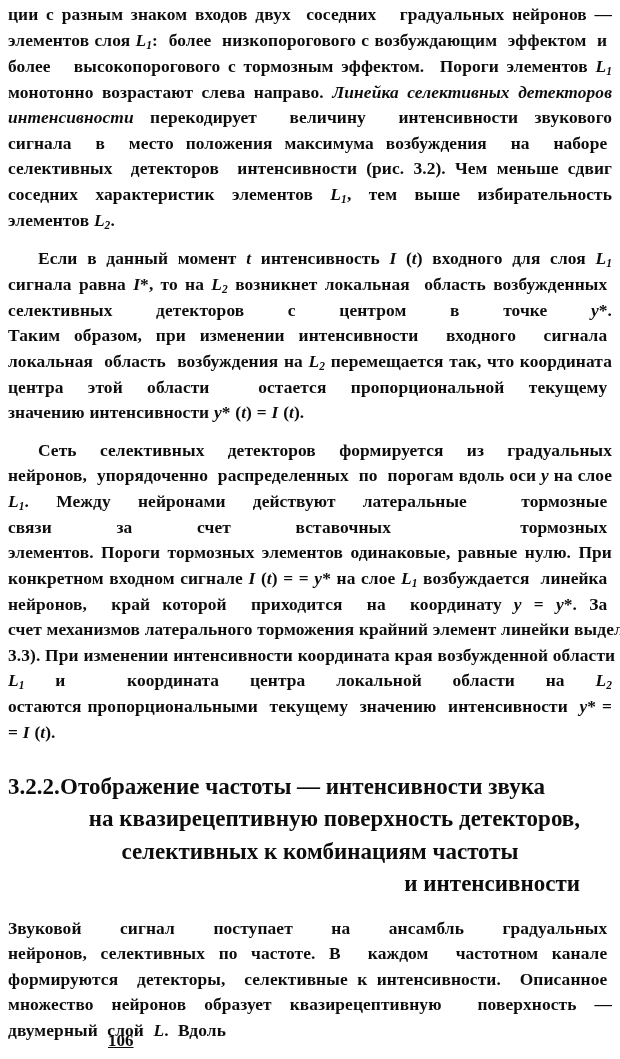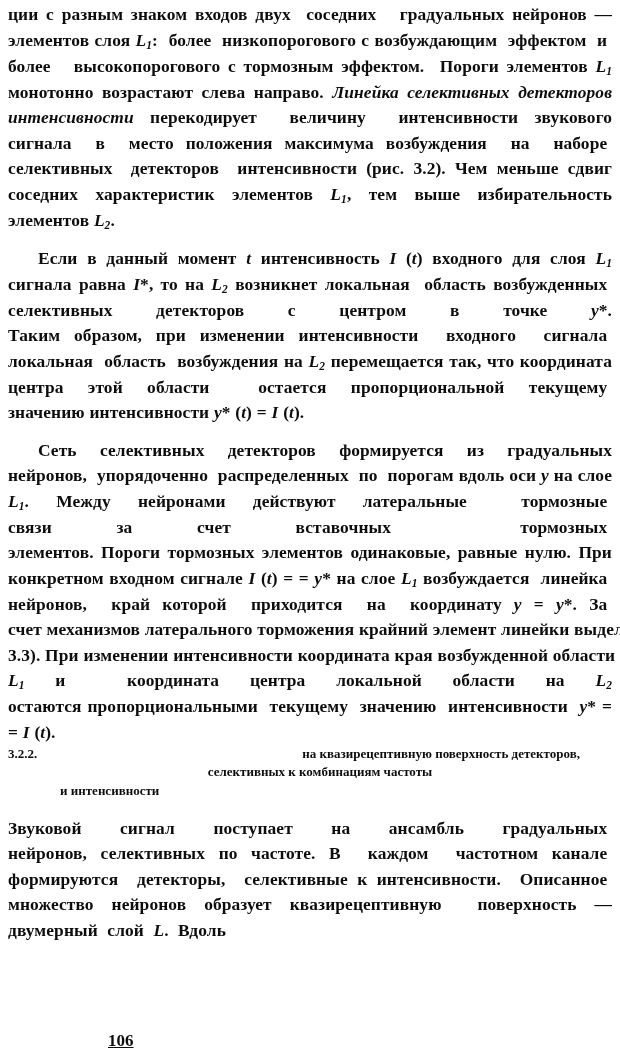--- a/index.html
+++ b/index.html
@@ -34,38 +34,39 @@
     text-align: justify;
     text-justify: inter-word;
     letter-spacing: 0.1px;
     word-spacing: 0.3px;
     font-weight: 600;
   }
   p.indent {
     text-indent: 30px;
   }
   .sec-head {
+    margin-top: 26px;
     margin-bottom: 16px;
-    font-size: 13px;
+    font-size: 23px;
     font-weight: bold;
     line-height: 1.4;
   }
   .sec-head .num {
     display: inline-block;
     width: 52px;
   }
   .sec-head .lines {
     display: inline-block;
     vertical-align: top;
     width: 520px;
   }
   .sec-head .l1 { display: block; }
   .sec-head .l2 { display: block; text-align: right; padding-left: 6px;}
   .sec-head .l3 { display: block; text-align: center; padding-left: 0px;}
-  .sec-head .l4 { display: block; text-align: left; padding-left: 0px;}
+  .sec-head .l4 { display: block; text-align: right; padding-left: 0px;}
   i, .it {
     font-style: italic;
     font-weight: 600;
   }
   sub {
     font-size: 0.66em;
     vertical-align: -0.28em;
     font-style: italic;
   }
   .pageno {
@@ -90,21 +91,21 @@
     с возбуждающим&nbsp; эффектом&nbsp; и&nbsp; более&nbsp;&nbsp; высокопорогового
     с тормозным эффектом.&nbsp; Пороги элементов <i>L</i><sub>1</sub> монотонно
     возрастают слева направо.&nbsp;<i>Линейка селективных детекторов интенсивности</i> перекодирует&nbsp; величину&nbsp; интенсивности звукового сигнала&nbsp; в&nbsp; место положения максимума возбуждения&nbsp; на&nbsp; наборе&nbsp; селективных&nbsp; детекторов&nbsp; интенсивности (рис. 3.2). Чем меньше сдвиг соседних характеристик элементов <i>L</i><sub>1</sub>, тем выше избирательность элементов <i>L</i><sub>2</sub>.</p>
 
     <p class="blk indent">Если в данный момент <i>t</i> интенсивность <i>I</i> (<i>t</i>) входного
     для слоя <i>L</i><sub>1</sub> сигнала равна <i>I</i>*, то на <i>L</i><sub>2</sub> возникнет локальная&nbsp; область возбужденных&nbsp; селективных детекторов с центром в точке <i>y</i>*. Таким&nbsp;образом,&nbsp;при&nbsp;изменении&nbsp;интенсивности&nbsp; входного&nbsp; сигнала&nbsp; локальная&nbsp; область&nbsp;&nbsp;возбуждения на <i>L</i><sub>2</sub> перемещается так, что координата центра этой области&nbsp; остается&nbsp;пропорциональной&nbsp;текущему&nbsp; значению&nbsp;интенсивности <i>y</i>* (<i>t</i>) = <i>I</i> (<i>t</i>).</p>
 
     <p class="blk indent">Сеть&nbsp; селективных&nbsp; детекторов&nbsp; формируется&nbsp; из&nbsp; градуальных нейронов,&nbsp; упорядоченно&nbsp; распределенных&nbsp; по&nbsp;&nbsp;порогам&nbsp;вдоль оси <i>y</i> на слое <i>L</i><sub>1</sub>. Между нейронами действуют латеральные&nbsp; тормозные&nbsp; связи&nbsp;за&nbsp;счет&nbsp;вставочных&nbsp; тормозных&nbsp; элементов.&nbsp;Пороги&nbsp;тормозных&nbsp;элементов&nbsp;одинаковые, равные нулю.&nbsp;При конкретном входном сигнале <i>I</i> (<i>t</i>) = = <i>y</i>* на слое <i>L</i><sub>1</sub> возбуждается&nbsp; линейка&nbsp; нейронов,&nbsp; край которой&nbsp; приходится&nbsp; на&nbsp; координату <i>y</i> = <i>y</i>*. За&nbsp; счет&nbsp;механизмов&nbsp;латерального&nbsp;торможения&nbsp;крайний&nbsp;элемент&nbsp;линейки&nbsp;выделяется&nbsp;(рис. 3.3).&nbsp;При&nbsp;изменении&nbsp;интенсивности&nbsp;координата&nbsp;края&nbsp;возбужденной&nbsp;области&nbsp;на <i>L</i><sub>1</sub> и&nbsp;&nbsp;координата&nbsp;центра&nbsp;локальной&nbsp;области&nbsp;на <i>L</i><sub>2</sub> остаются&nbsp;пропорциональными&nbsp;&nbsp;текущему&nbsp;&nbsp;значению&nbsp;&nbsp;интенсивности&nbsp;&nbsp;<i>y</i>* = = <i>I</i> (<i>t</i>).</p>
 
     <div class="sec-head">
-      <span class="num">3.2.2.</span><span class="lines"><span class="l2">на квазирецептивную поверхность детекторов,</span><span class="l3">селективных к комбинациям частоты</span><span class="l4">и интенсивности</span></span>
+      <span class="num">3.2.2.</span><span class="lines"><span class="l1">Отображение частоты — интенсивности звука</span><span class="l2">на квазирецептивную поверхность детекторов,</span><span class="l3">селективных к комбинациям частоты</span><span class="l4">и интенсивности</span></span>
     </div>
 
     <p class="blk">Звуковой сигнал поступает на ансамбль градуальных&nbsp; нейронов,&nbsp;селективных по частоте. В&nbsp; каждом&nbsp; частотном&nbsp;канале&nbsp; формируются&nbsp; детекторы,&nbsp; селективные&nbsp;к&nbsp;интенсивности.&nbsp; Описанное&nbsp; множество&nbsp;нейронов&nbsp;образует&nbsp;квазирецептивную&nbsp; поверхность — двумерный&nbsp;&nbsp;слой&nbsp;&nbsp;<i>L</i>.&nbsp;&nbsp;Вдоль</p>
 
   </div>
 
   <div class="pageno">106</div>
 </div>
 
 </body></html>

